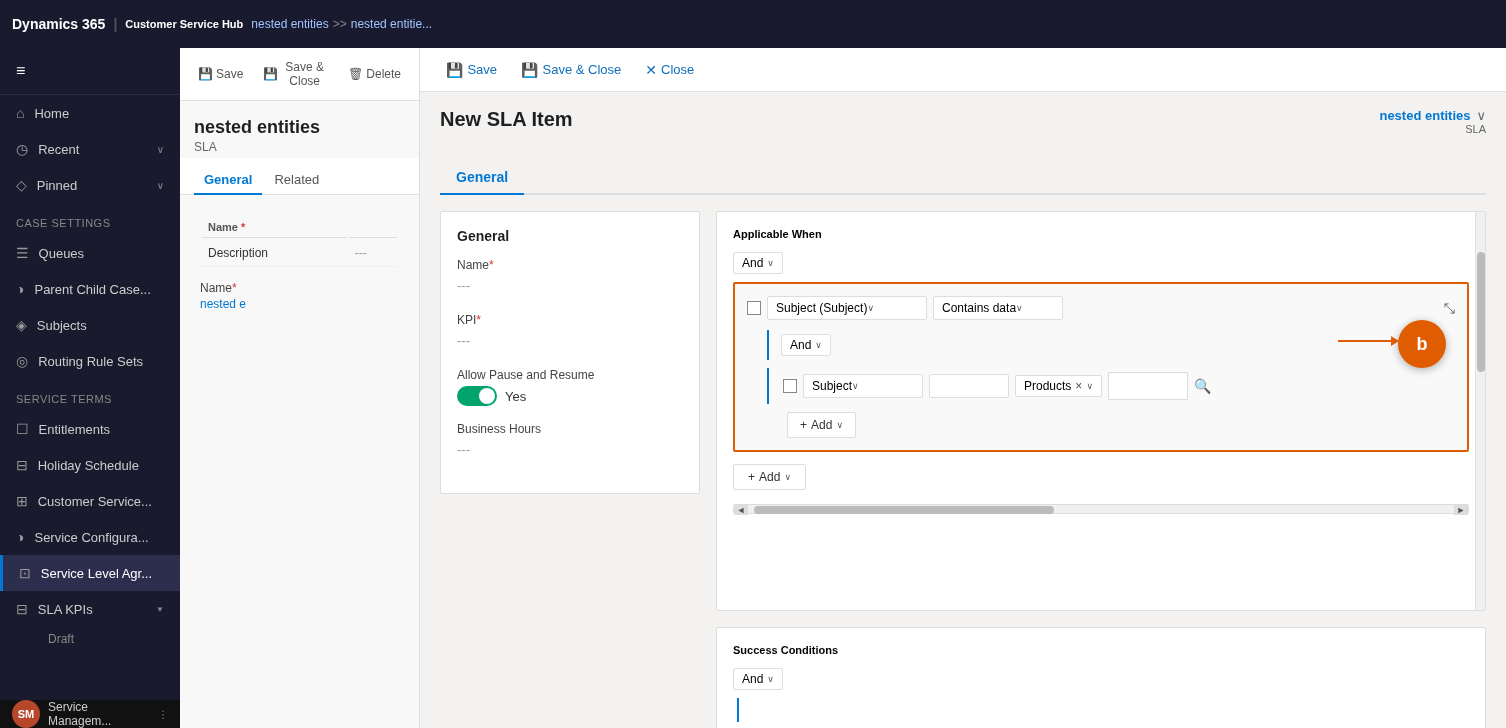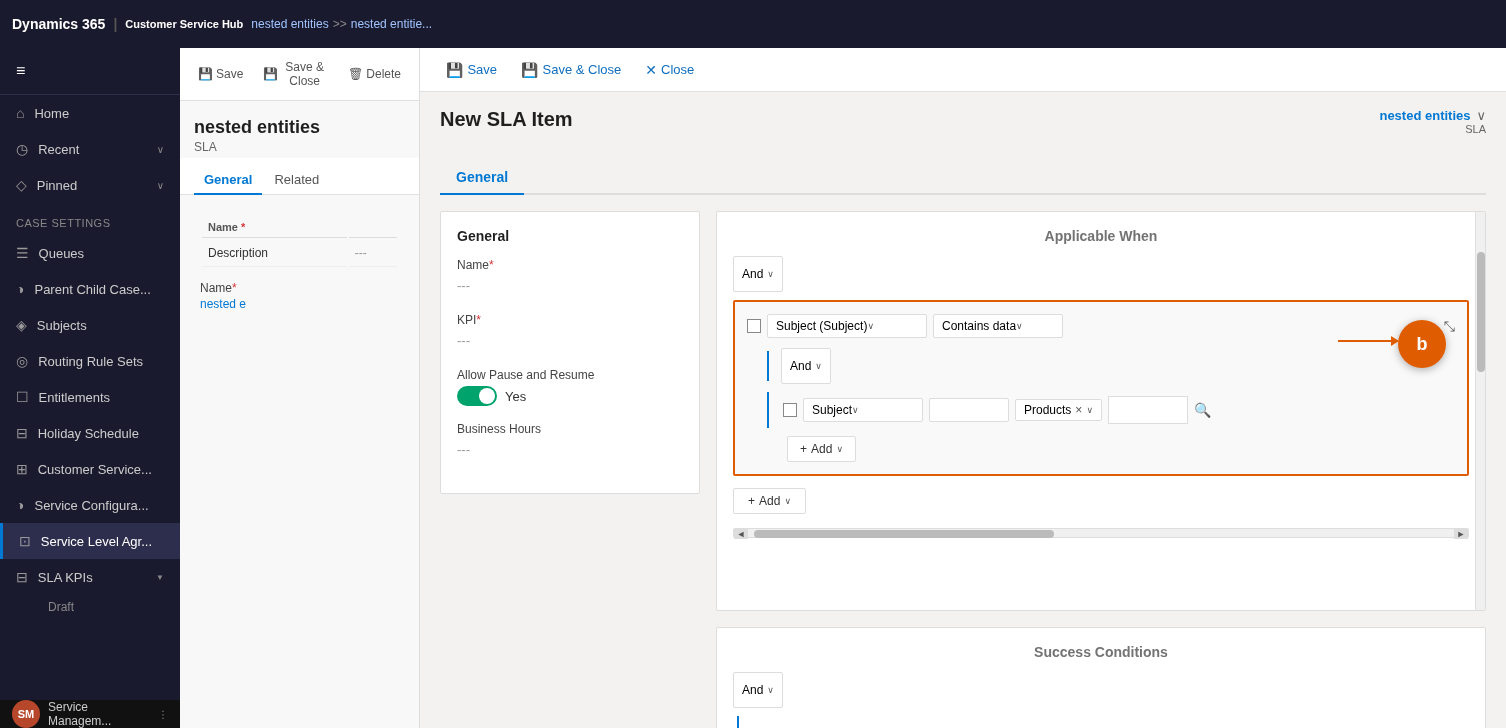--- a/index.html
+++ b/index.html
@@ -166,26 +166,26 @@
       width: 16px; height: 16px; background: white; border-radius: 50%;
       position: absolute; top: 2px; right: 2px;
     }
     .toggle-label { font-size: 13px; color: #333; }
 
     
     .right-panel {
       flex: 1; background: white; border: 1px solid #ddd; border-radius: 2px;
       padding: 16px; position: relative; min-height: 400px;
     }
-    .section-title { font-size: 14px; font-weight: 600; color: #737373; margin-bottom: 12px; text-align: center; }
+    .section-title { font-size: 11px; font-weight: 600; color: #000000; margin-bottom: 12px; }
 
     
     .and-row { display: flex; align-items: center; gap: 4px; margin-bottom: 8px; }
     .and-dropdown {
-      border: 1px solid #ddd; background: white; padding: 10px 8px;
+      border: 1px solid #ddd; background: white; padding: 3px 8px;
       font-size: 12px; border-radius: 2px; cursor: pointer;
       display: flex; align-items: center; gap: 4px;
     }
 
     
     .orange-box {
       border: 2px solid #e05c00; border-radius: 2px; padding: 12px; background: #f9f9f9;
       margin-bottom: 12px;
     }
     .condition-row {
@@ -349,20 +349,21 @@
   </div>
   <div class="sidebar-item">
     <span class="si-icon">◈</span>
     <span class="si-label">Subjects</span>
   </div>
   <div class="sidebar-item">
     <span class="si-icon">◎</span>
     <span class="si-label">Routing Rule Sets</span>
   </div>
 
+  <div class="sidebar-section-label">Service Terms</div>
   <div class="sidebar-item">
     <span class="si-icon">☐</span>
     <span class="si-label">Entitlements</span>
   </div>
   <div class="sidebar-item">
     <span class="si-icon">⊟</span>
     <span class="si-label">Holiday Schedule</span>
   </div>
   <div class="sidebar-item">
     <span class="si-icon">⊞</span>

